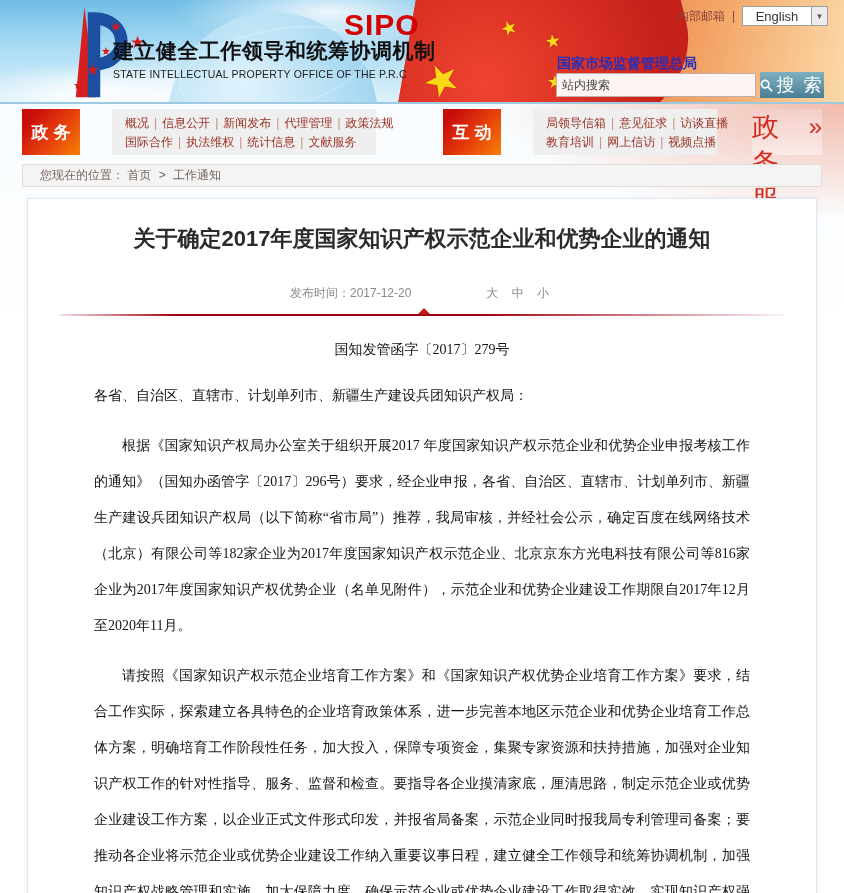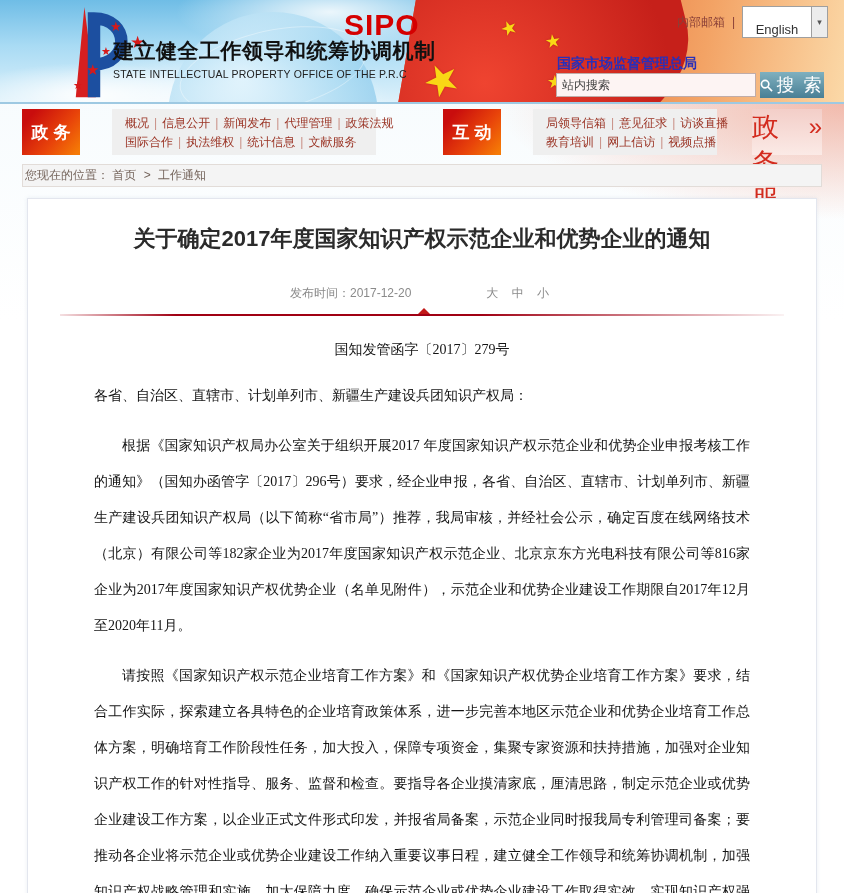--- a/index.html
+++ b/index.html
@@ -38,21 +38,21 @@
   .ls1 { left:64px; top:16px; font-size:13px; }
   .ls2 { left:84px; top:30px; font-size:17px; }
   .ls3 { left:55px; top:42px; font-size:11px; }
   .ls4 { left:40px; top:58px; font-size:15px; }
   .ls5 { left:27px; top:76px; font-size:11px; }
   .org-block { position:absolute; left:113px; top:37px; white-space:nowrap; }
   .org-cn { font-size:21px; font-weight:bold; color:#111; letter-spacing:.5px; }
   .org-en { font-size:10.5px; color:#222; letter-spacing:.2px; margin-top:3px; }
   .sipo { position:absolute; left:306px; top:8px; font-size:30px; font-weight:bold; color:#d50000; letter-spacing:1px;margin-left:38px; }
   .top-links { position:absolute; top:6px; right:16px; display:flex; align-items:center; gap:7px; font-size:12px; color:#8a4038; }
-  .lang-box { display:flex; align-items:flex-end; width:86px; height:32px; background:#fff; border:1px solid #9f9f9f; cursor:pointer; }
+  .lang-box { display:flex; align-items:center; width:86px; height:20px; background:#fff; border:1px solid #9f9f9f; cursor:pointer; }
   .lang-label { flex:1; text-align:center; font-size:13px; color:#333; }
   .lang-arrow { width:16px; height:100%; border-left:1px solid #9f9f9f; background:#ececec; font-size:9px; color:#555;
     display:flex; align-items:center; justify-content:center; }
   .related-link { position:absolute; left:557px; top:55px; font-size:14px; font-weight:bold; color:#2a2fb8; cursor:pointer; }
   .search-row { position:absolute; left:556px; top:72px; display:flex; align-items:center; }
   .search-input { width:200px; height:24px; background:#fdf4f3; border:1px solid #c0aca8; font-size:12px; color:#444; padding-left:5px;
     font-family:"Liberation Sans", sans-serif; }
   .search-btn { width:64px; height:26px; margin-left:4px; border:none; cursor:pointer; color:#fff; font-size:18px; letter-spacing:2px;
     background:linear-gradient(180deg,#7fb0bf,#497f95); display:flex; align-items:center; justify-content:center; gap:3px;
     font-family:"Liberation Sans", sans-serif; }
@@ -69,21 +69,21 @@
   .menus-2 { width:184px; margin-right:3px; }
   .gap { width:3px; background:transparent; }
   .mi { color:#9a3324; cursor:pointer; }
   .msep { color:#c98f85; margin:0 5px; }
   .service { flex:1; display:flex; align-items:flex-start; justify-content:center; gap:9px; cursor:pointer;
     background:linear-gradient(180deg,#f3cec8,#fbeae6); color:#d32b1e; }
   .service-label { font-size:27px; letter-spacing:3px; }
   .service-arrow { font-size:24px; margin-top:4px; }
   
   .crumbbar { position:relative; margin:9px 22px 0 22px; width:800px; height:23px; line-height:21px; background:#f4f4f4;
-    border:1px solid #e2dcd8; font-size:12px; color:#75655c; padding-left:2px; }
+    border:1px solid #e2dcd8; font-size:12px; color:#75655c; padding-left:17px; }
   .crumb-home { cursor:pointer; }
   .crumb-sep { margin:0 4px; }
   
   .content { position:relative; margin:11px auto 0 auto; width:790px; min-height:780px; background:#fff;
     border:1px solid #e3e6ee; box-shadow:0 0 4px rgba(120,150,180,.15); padding:24px 66px 30px 66px; }
   .art-title { text-align:center; font-size:22px; font-weight:bold; color:#2b2b2b; line-height:32px; }
   .art-meta { margin-top:10px; display:flex; justify-content:center; gap:70px; font-size:12px; color:#8a8a8a; }
   .meta-item { white-space:nowrap;margin-top:20px; }
   .fontsize-tools span { margin:0 5px; cursor:pointer; }
   .divider { position:relative; height:2px; margin:12px -34px 0 -34px;

